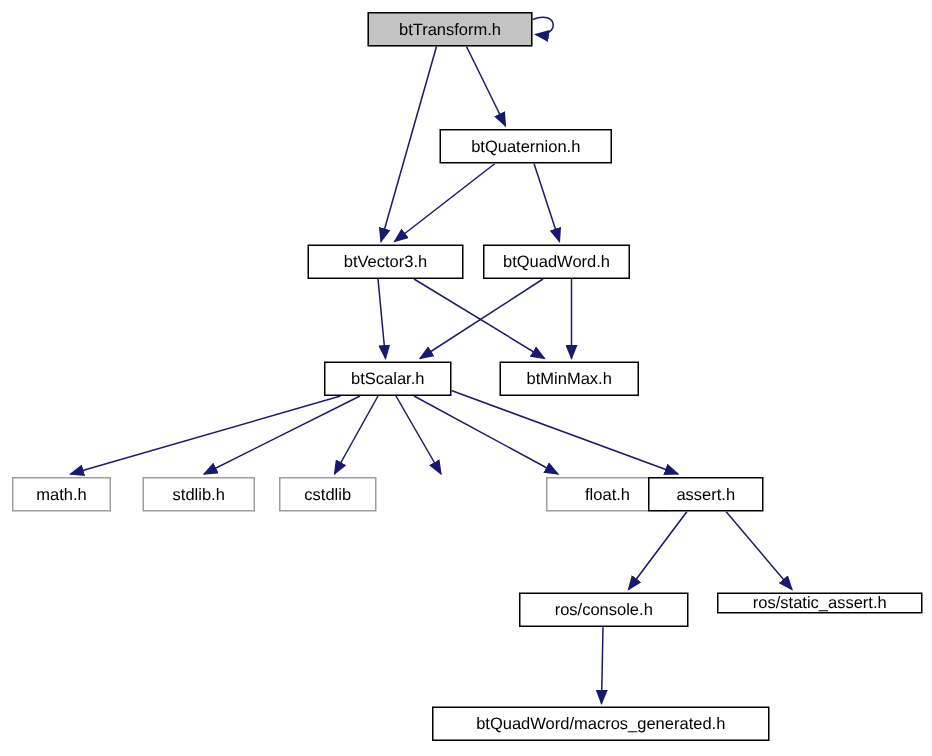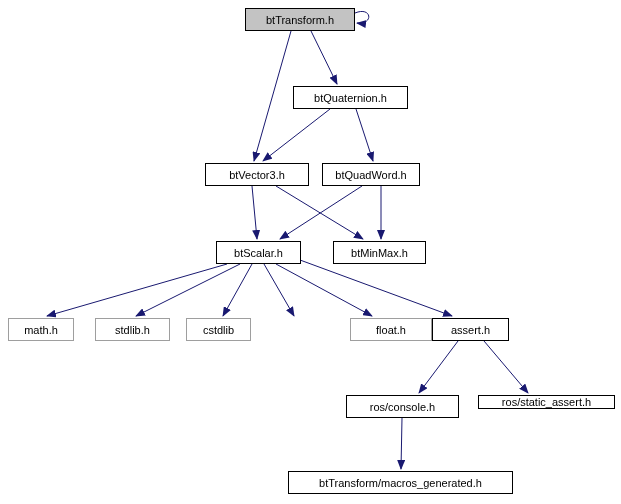--- a/index.html
+++ b/index.html
@@ -93,33 +93,33 @@
 
   <div class="node plain" style="left:95px;top:318px;width:75px;height:23px">
     <span>stdlib.h</span>
   </div>
 
   <div class="node plain" style="left:186px;top:318px;width:65px;height:23px">
     <span>cstdlib</span>
   </div>
 
 
-  <div class="node plain" style="left:350px;top:318px;width:82px;height:23px">
+  <div class="node plain" style="left:364px;top:318px;width:82px;height:23px">
     <span>float.h</span>
   </div>
 
   <div class="node" style="left:432px;top:318px;width:77px;height:23px">
     <span>assert.h</span>
   </div>
 
   <div class="node" style="left:346px;top:395px;width:113px;height:23px">
     <span>ros/console.h</span>
   </div>
 
   <div class="node" style="left:478px;top:395px;width:137px;height:14px">
     <span>ros/static_assert.h</span>
   </div>
 
   <div class="node" style="left:288px;top:471px;width:225px;height:23px">
-    <span>btTransform/macros_generated.h</span>
+    <span>btQuadWord/macros_generated.h</span>
   </div>
 
 </div>
 
 </body></html>

